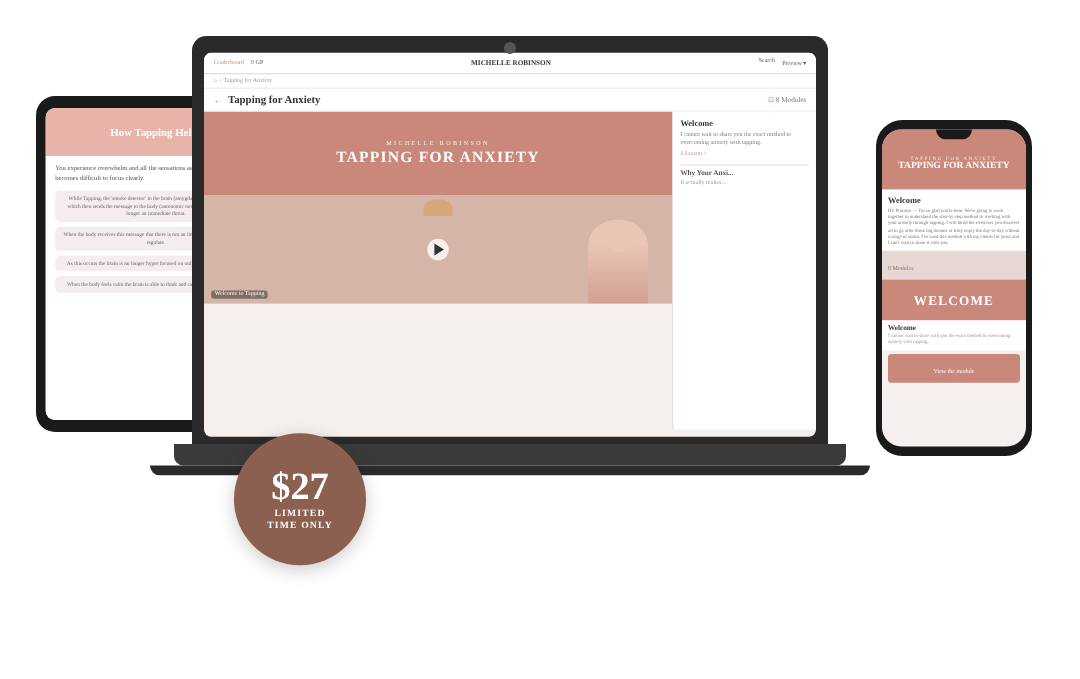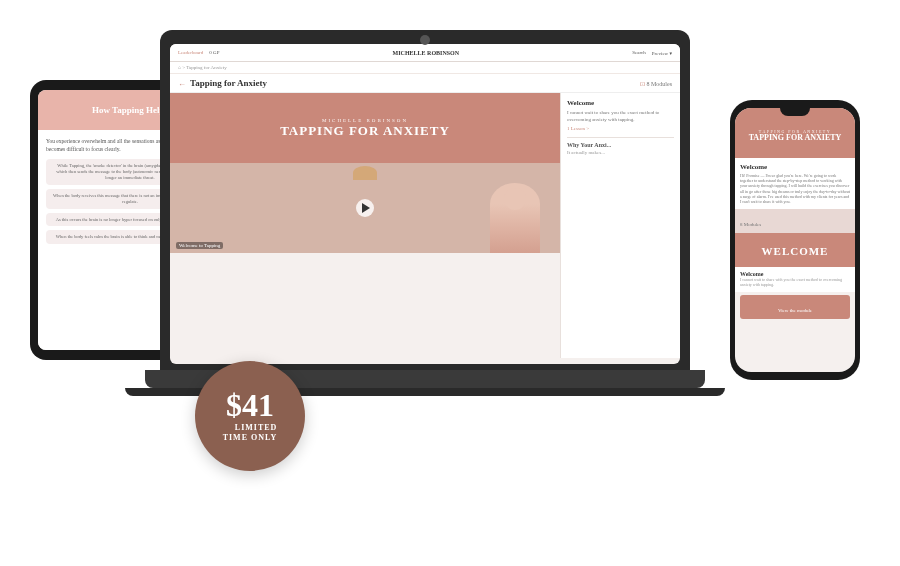--- a/index.html
+++ b/index.html
@@ -613,18 +613,18 @@
 
         <div class="ps-view-btn">
           <span class="ps-view-btn-text">View the module</span>
         </div>
 
       </div>
     </div>
   </div>
 
   <div class="price-badge">
-    <span class="price-amount">$41</span>
-    <span class="price-label" style="white-space:pre-line; text-align:right;">LIMITED
+    <span class="price-amount">$27</span>
+    <span class="price-label" style="white-space:pre-line; text-align:center;">LIMITED
 TIME ONLY</span>
   </div>
 
 </div>
 
 </body></html>

